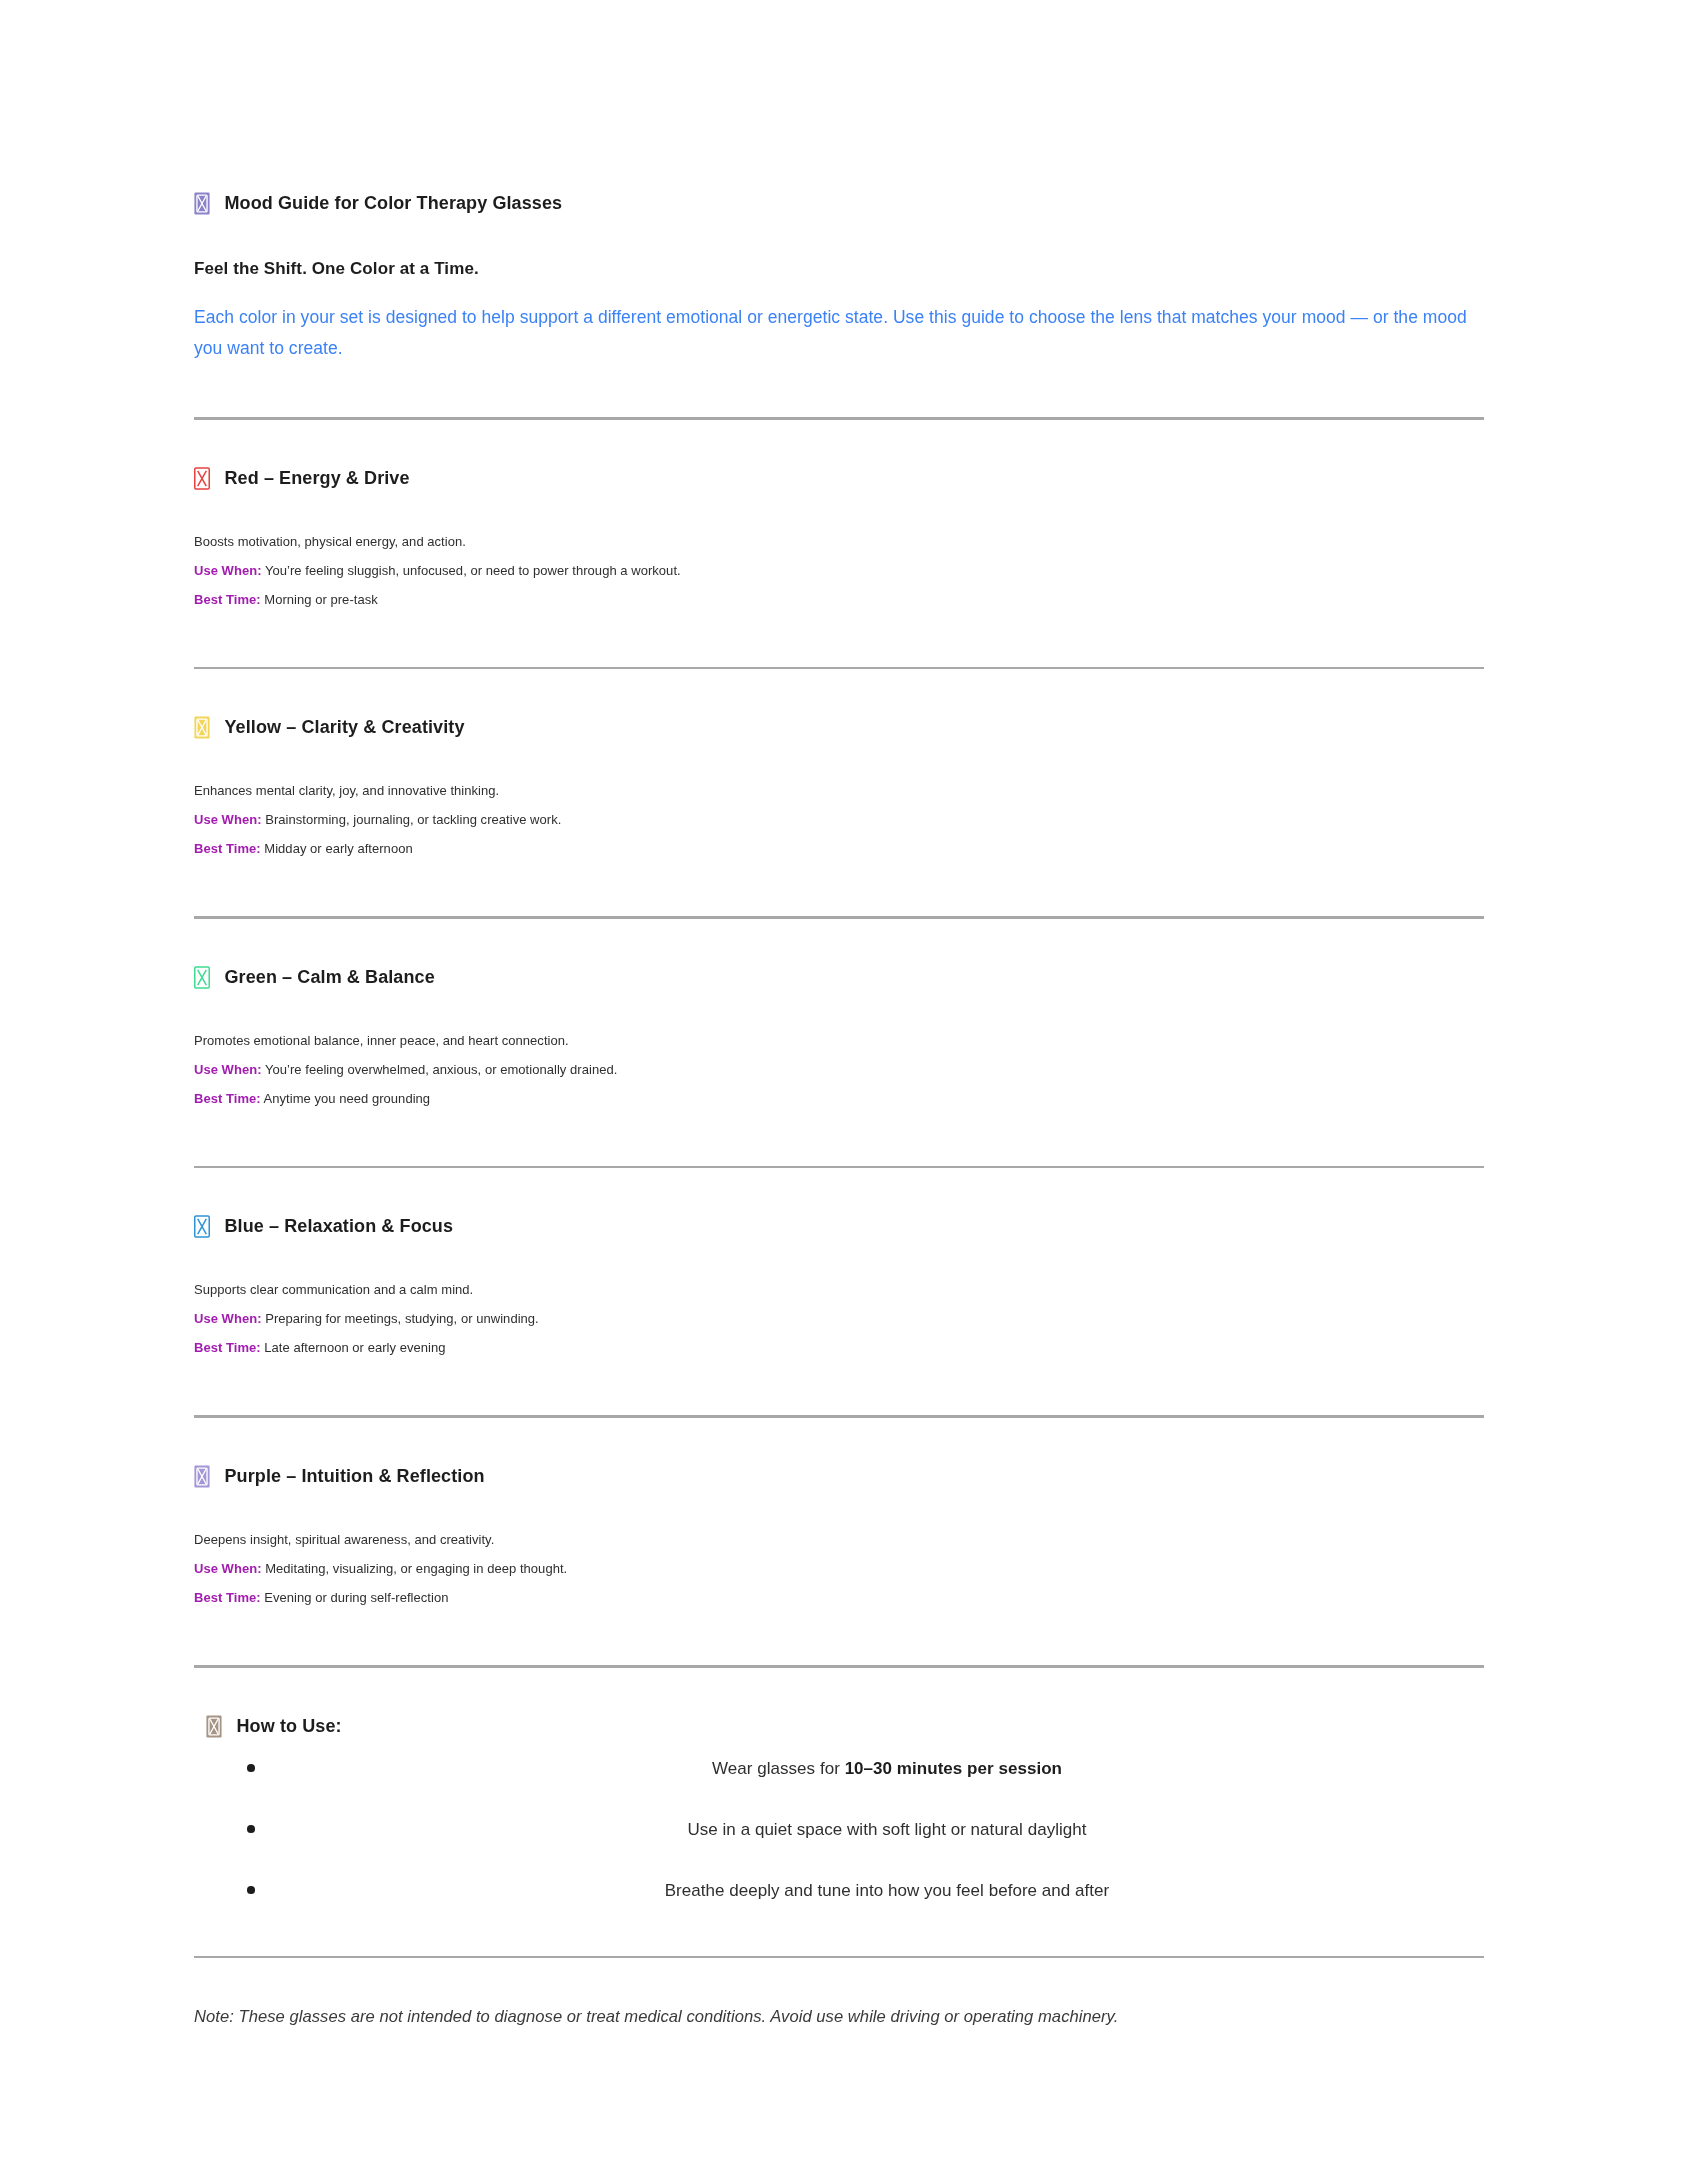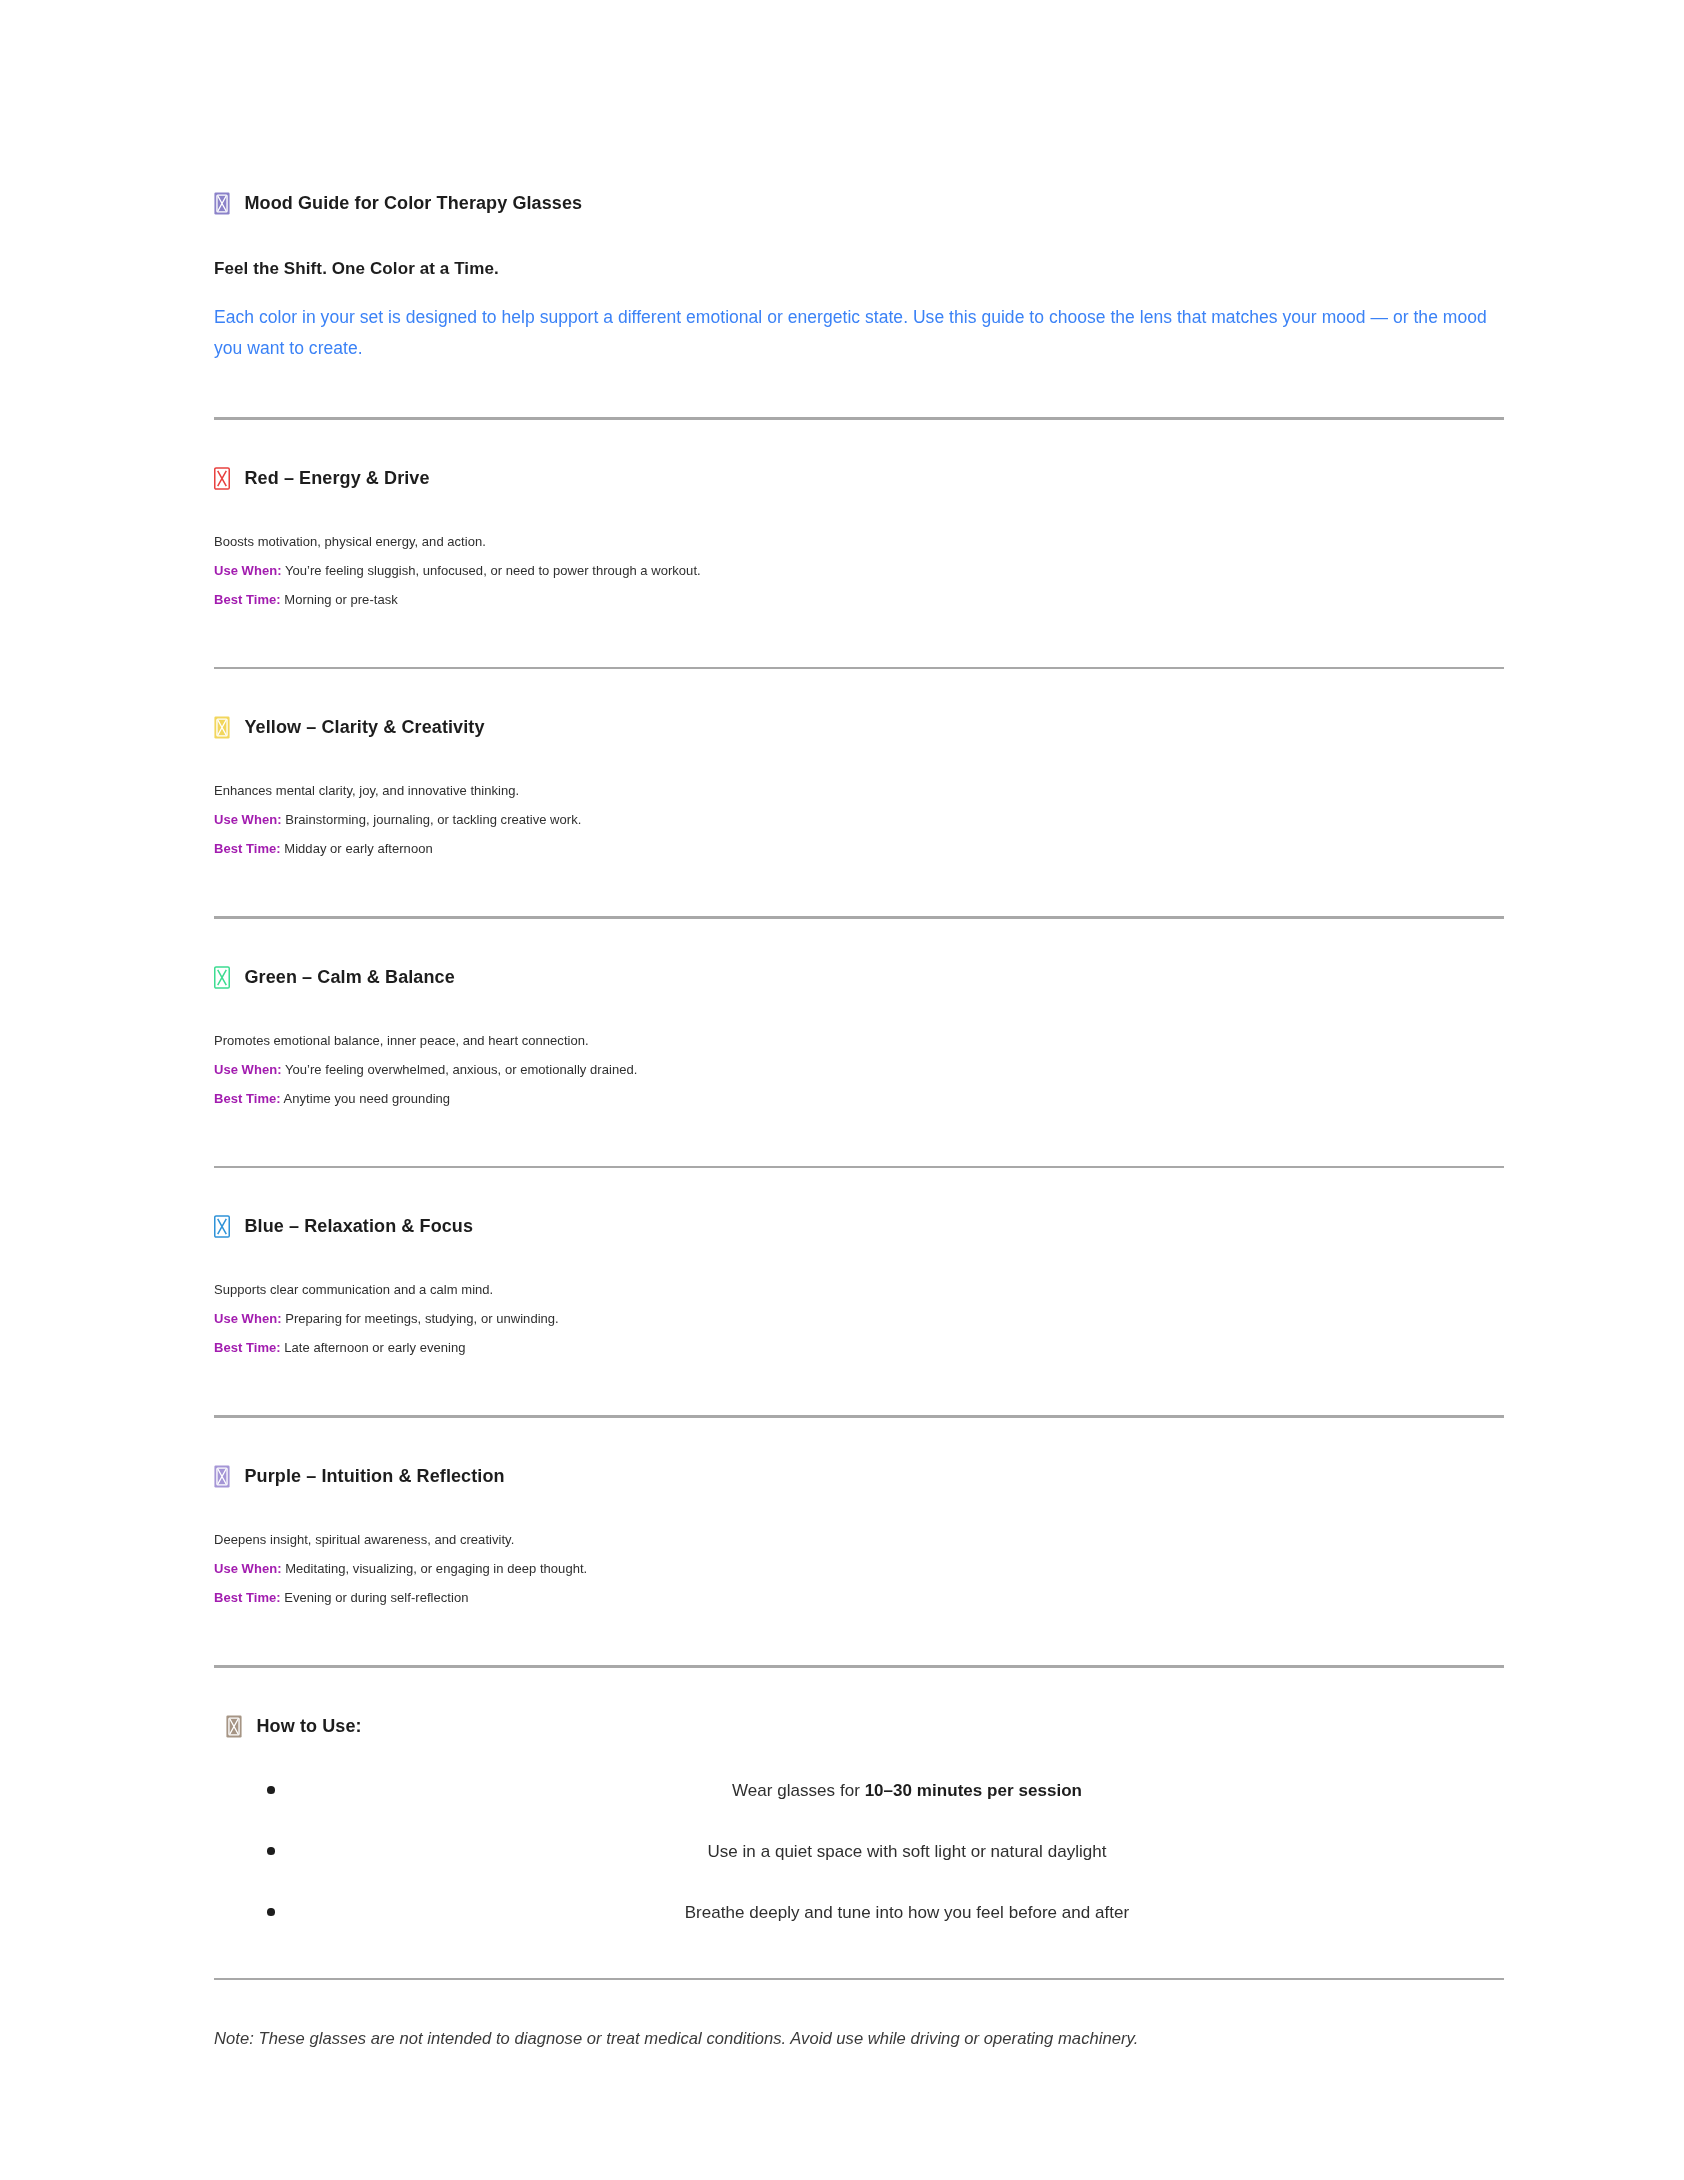--- a/index.html
+++ b/index.html
@@ -19,21 +19,21 @@
   .page {
     position: relative;
     width: 1685px;
     height: 2181px;
     background: #ffffff;
     padding: 0;
   }
 
   .content {
     position: absolute;
-    left: 214px;
+    left: 194px;
     top: 192px;
     width: 1290px;
   }
 
   
   .tofu {
     display: inline-block;
     width: 16px;
     height: 23px;
     vertical-align: -4.3px;
@@ -97,21 +97,21 @@
     color: #2f2f2f;
     letter-spacing: 0.04px;
   }
   .section-body .lbl {
     font-weight: bold;
     color: #a21caf;
   }
   .section-body div { white-space: nowrap; }
 
   
-  .howto-title { margin-bottom: 41px; padding-left: 12px; }
+  .howto-title { margin-bottom: 19px; padding-left: 12px; }
 
   ul.howto-list {
     list-style: none;
     margin: 0;
     padding: 0;
     text-align: center;
   }
   ul.howto-list li {
     position: relative;
     padding-left: 96px;

